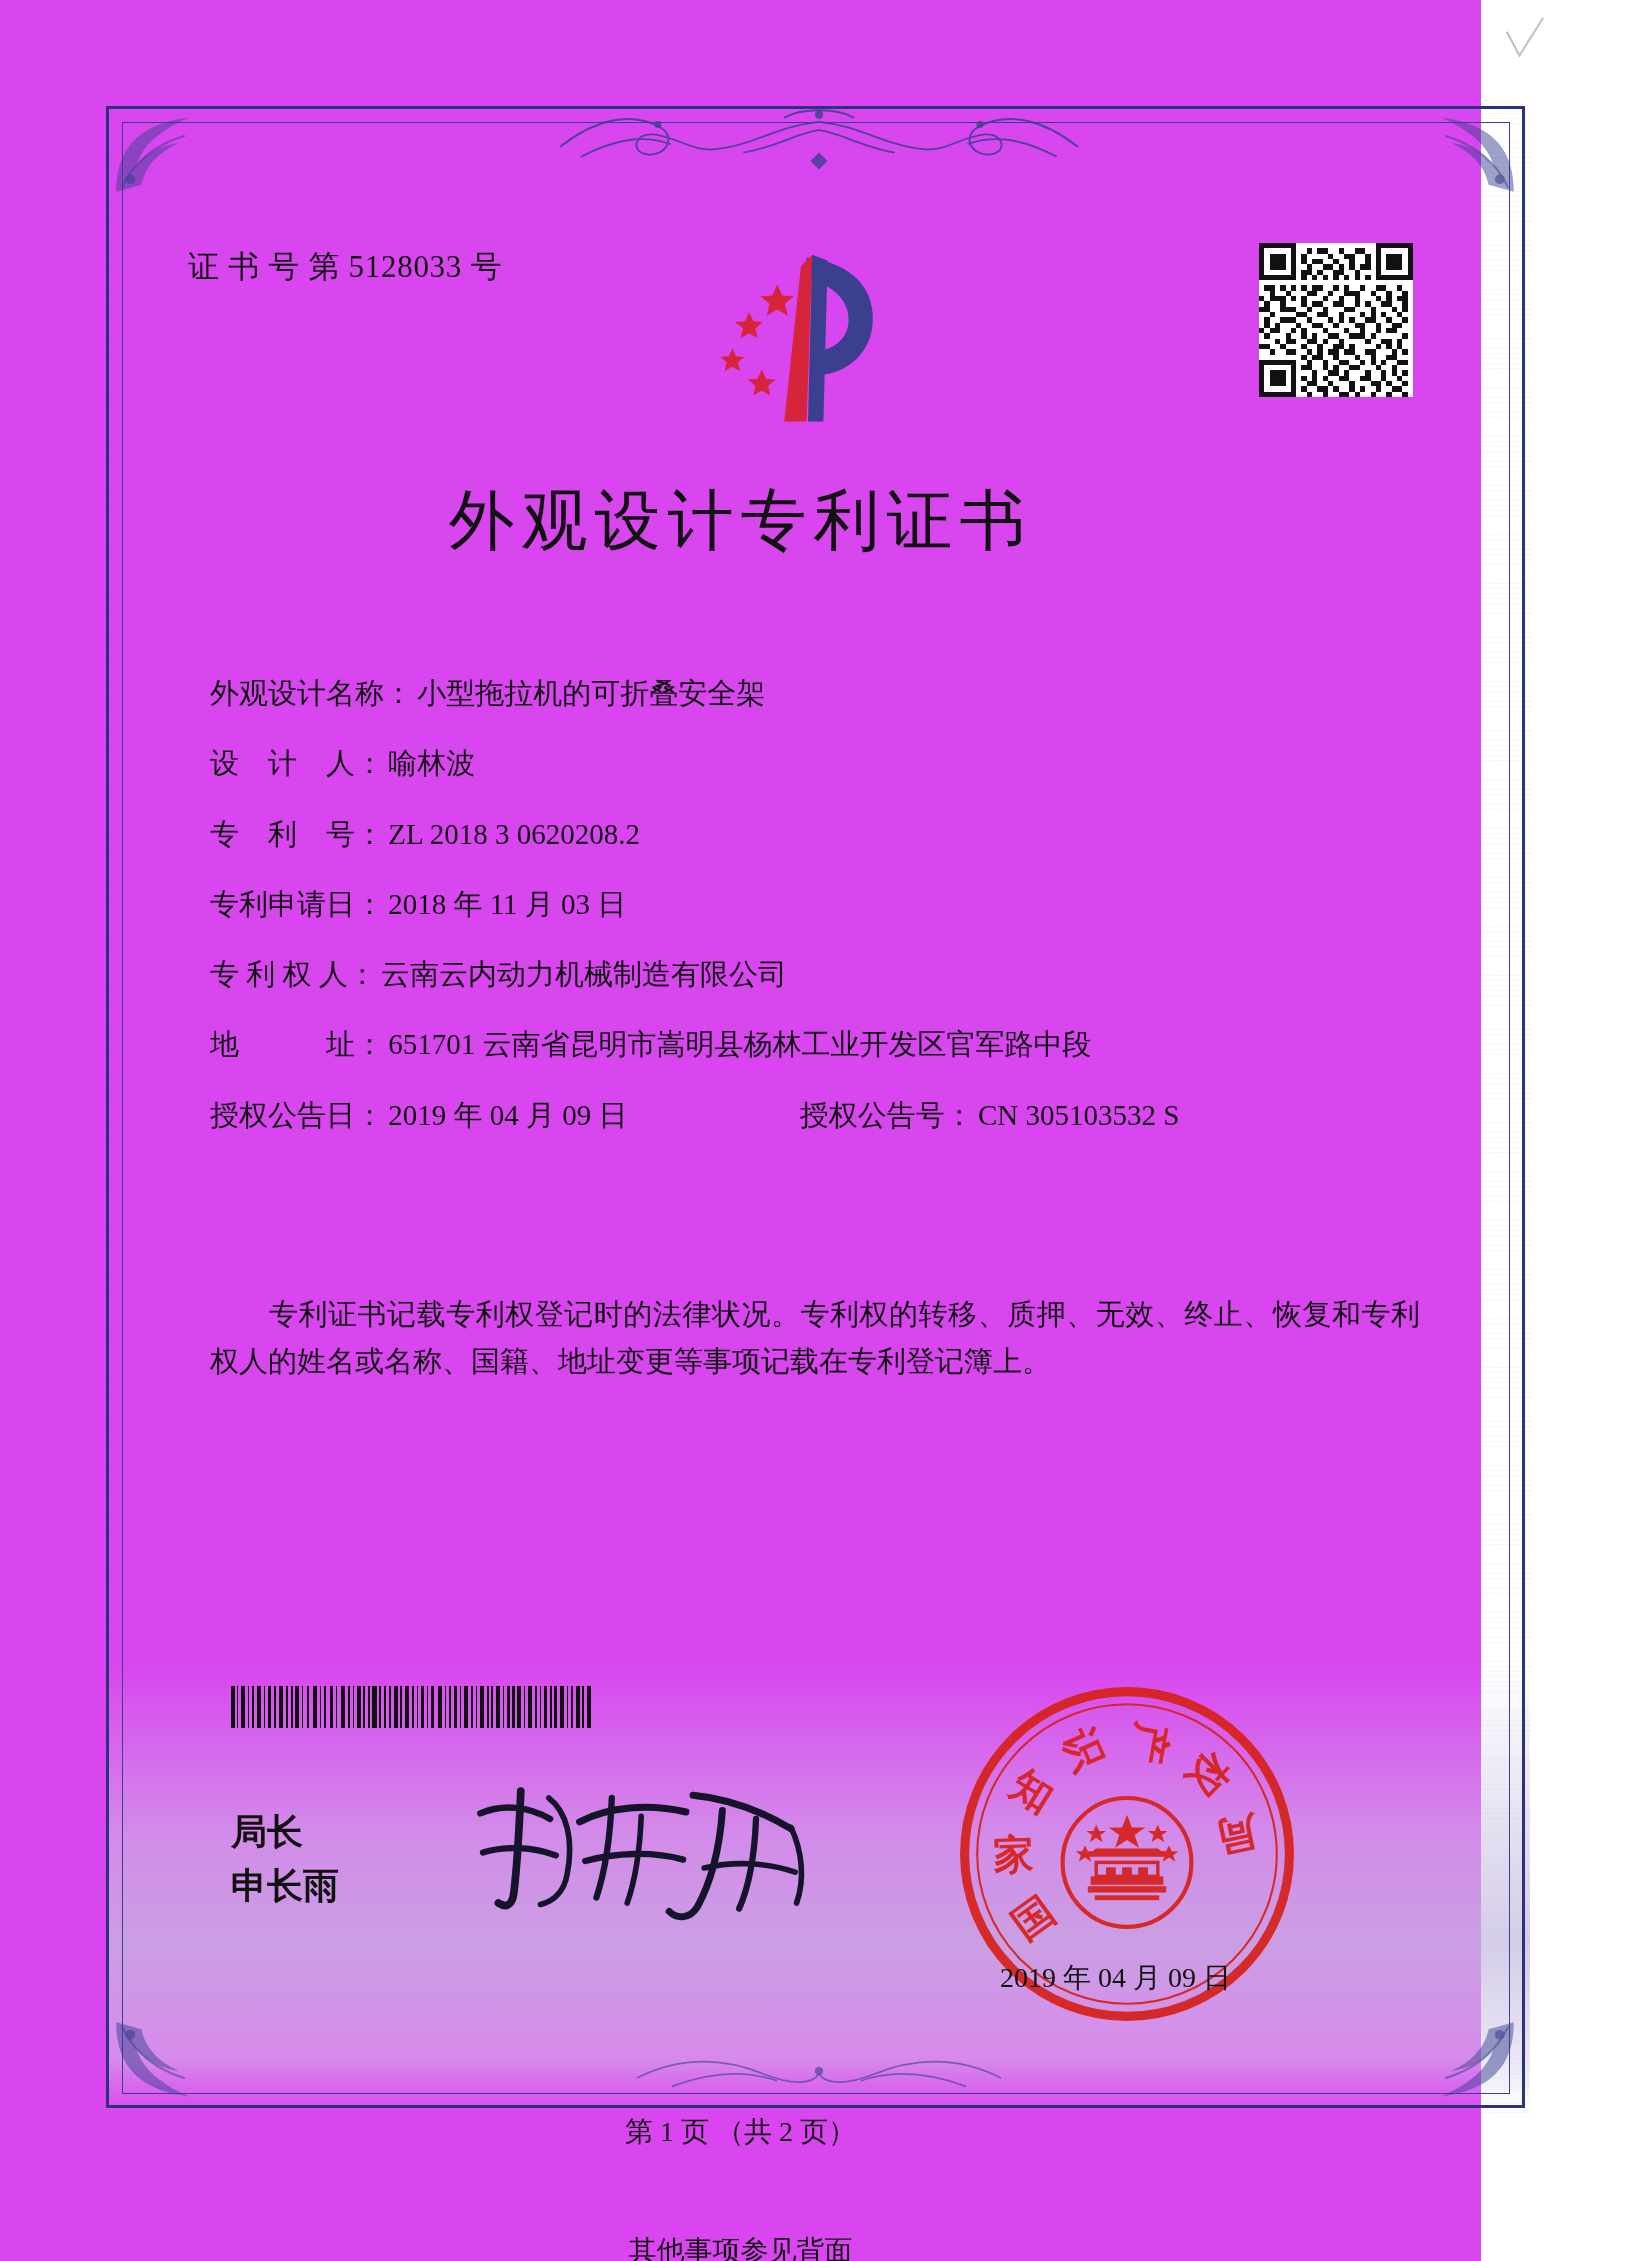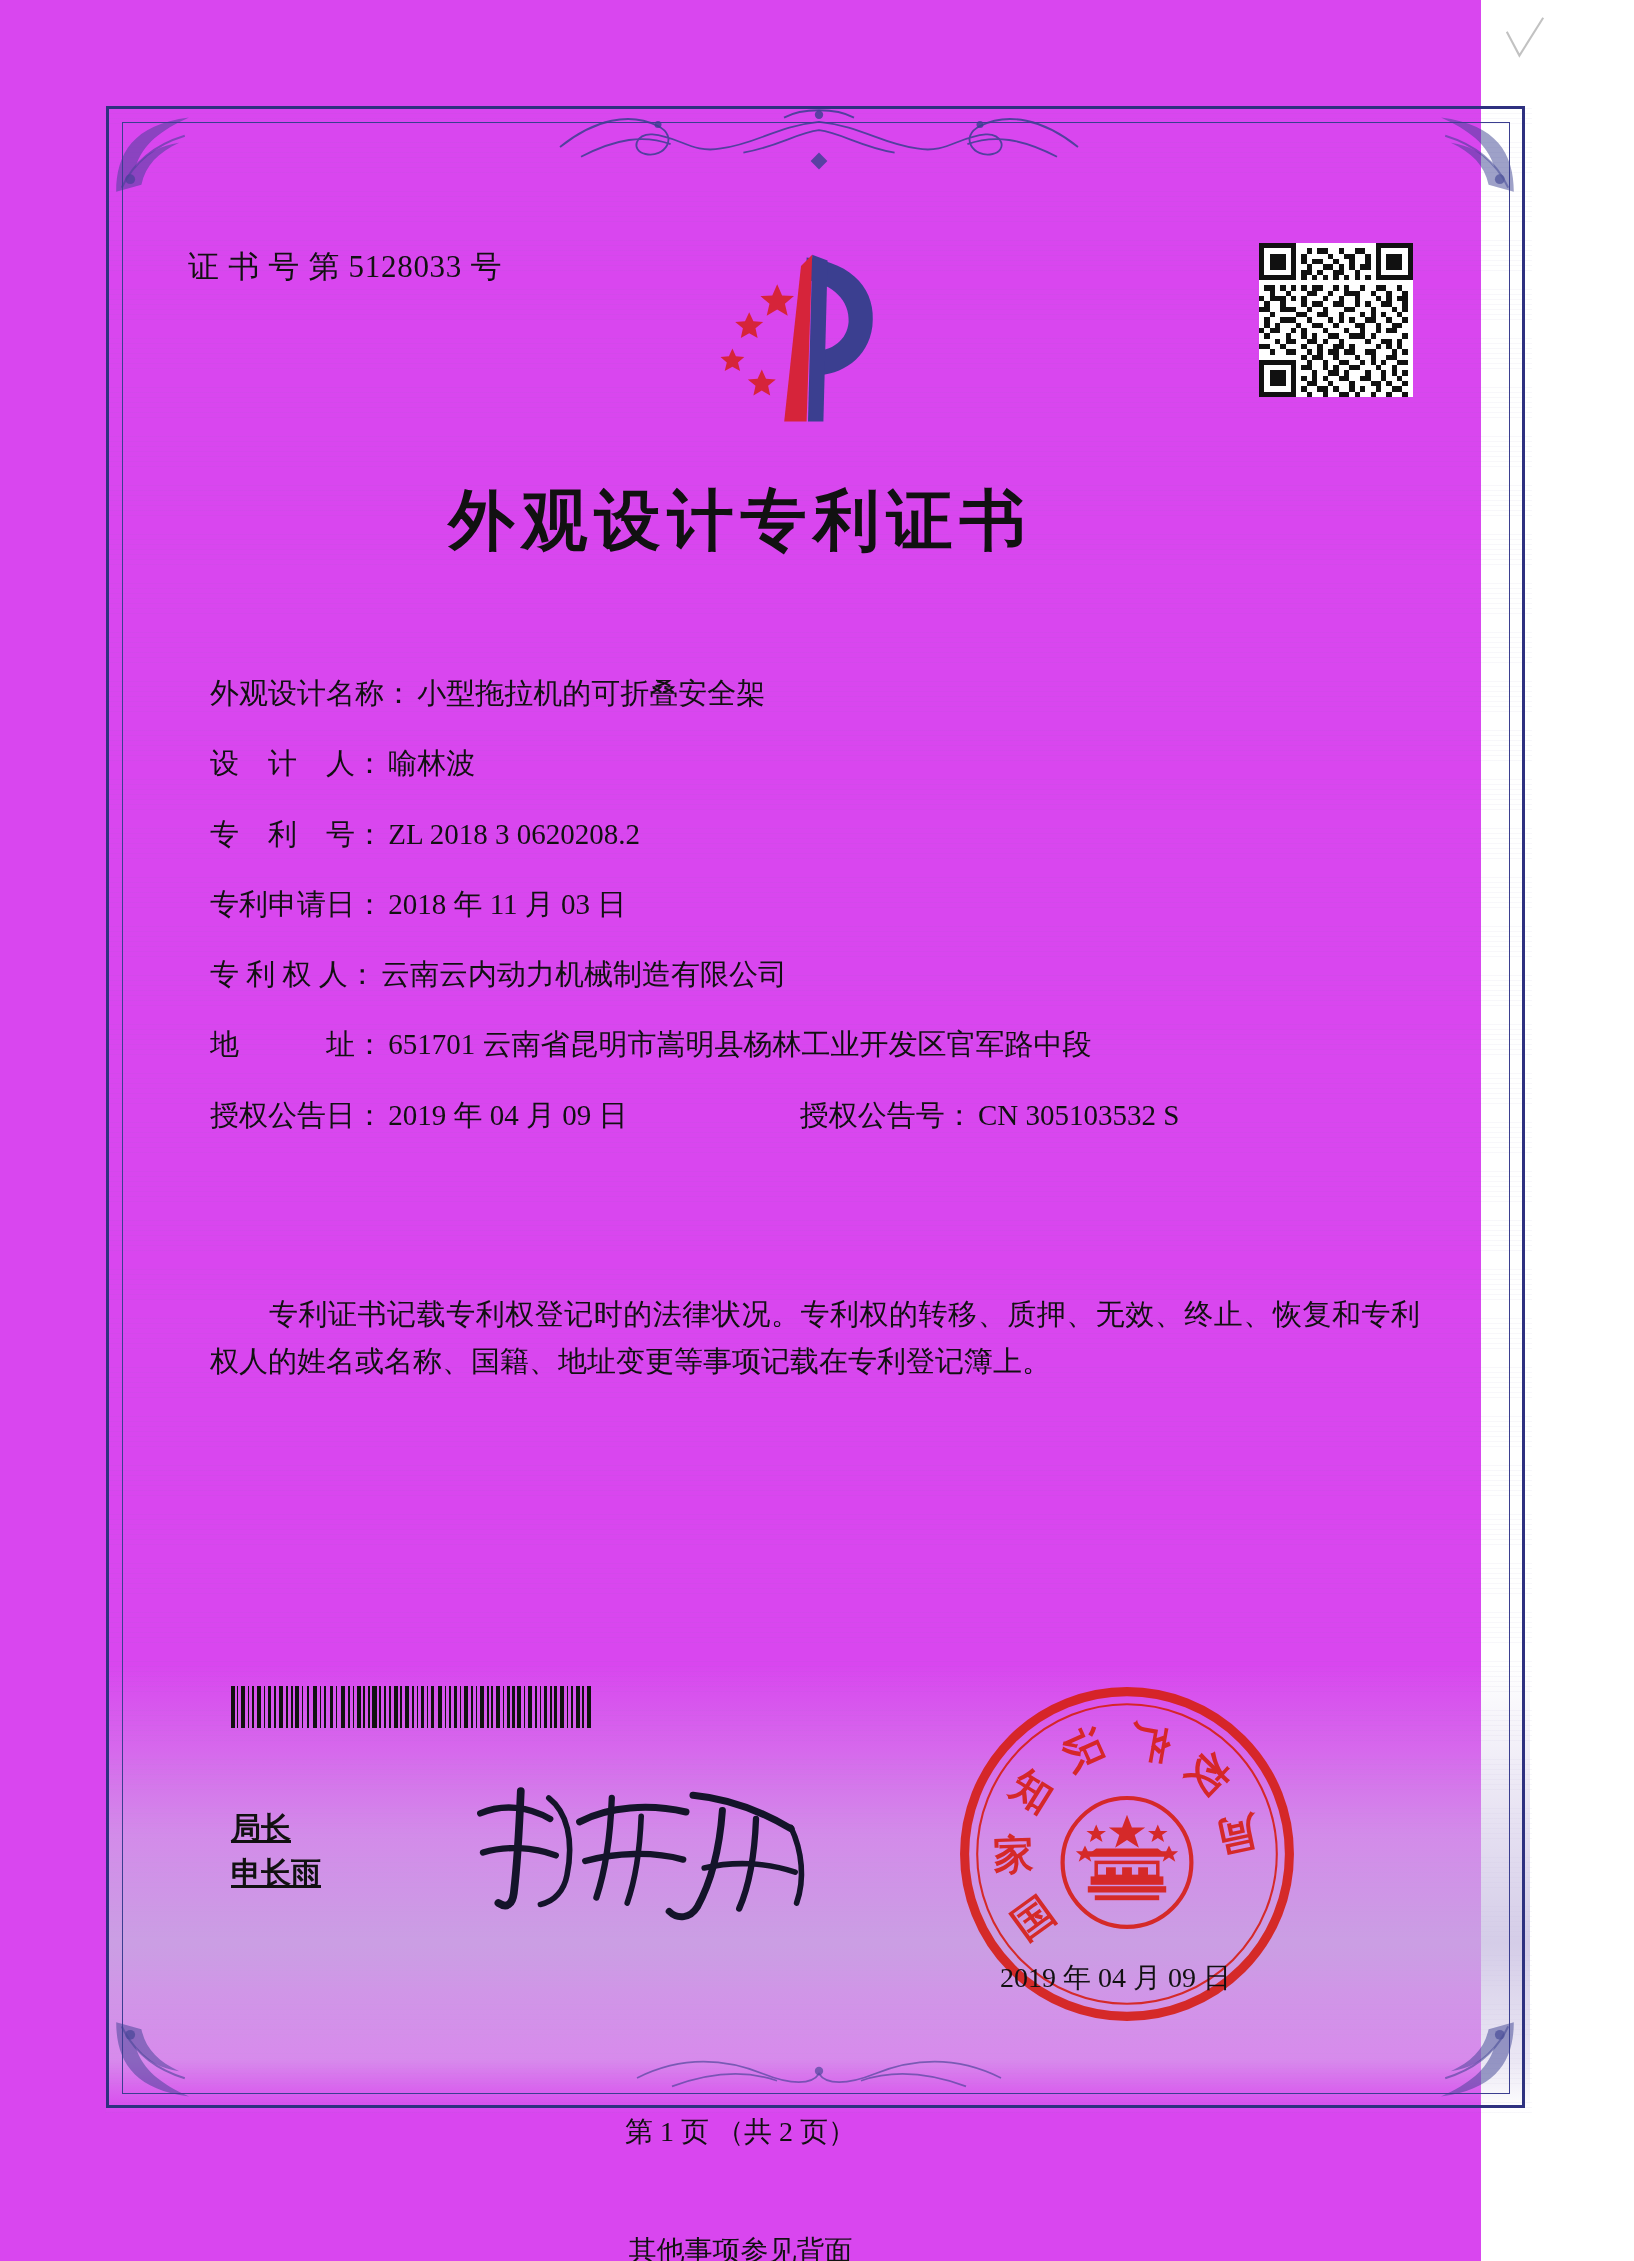--- a/index.html
+++ b/index.html
@@ -131,21 +131,21 @@
     white-space: nowrap;
   }
 
   
   .doc-title {
     position: absolute;
     left: 0; right: 0;
     top: 476px;
     text-align: center;
     font-size: 66px;
-    font-weight: bold;
+    font-weight: normal;
     letter-spacing: 7px;
     color: #111;
     font-family: "DejaVu Serif", "Liberation Serif", serif;
   }
 
   
   .fields {
     position: absolute;
     left: 210px;
     top: 675px;
@@ -206,25 +206,24 @@
     width: 392px;
     height: 42px;
   }
   .barcode svg { width: 100%; height: 100%; display: block; }
 
   
   .sign-block {
     position: absolute;
     left: 231px;
     top: 1805px;
-    font-size: 30px;
+    font-size: 36px;
     line-height: 1.5;
     color: #111;
     font-weight: 600;
-    text-decoration: underline;
   }
   .signature-img {
     position: absolute;
     left: 462px;
     top: 1770px;
     width: 364px;
     height: 154px;
     color: #14142a;
   }
   .signature-img svg { width: 100%; height: 100%; display: block; }

